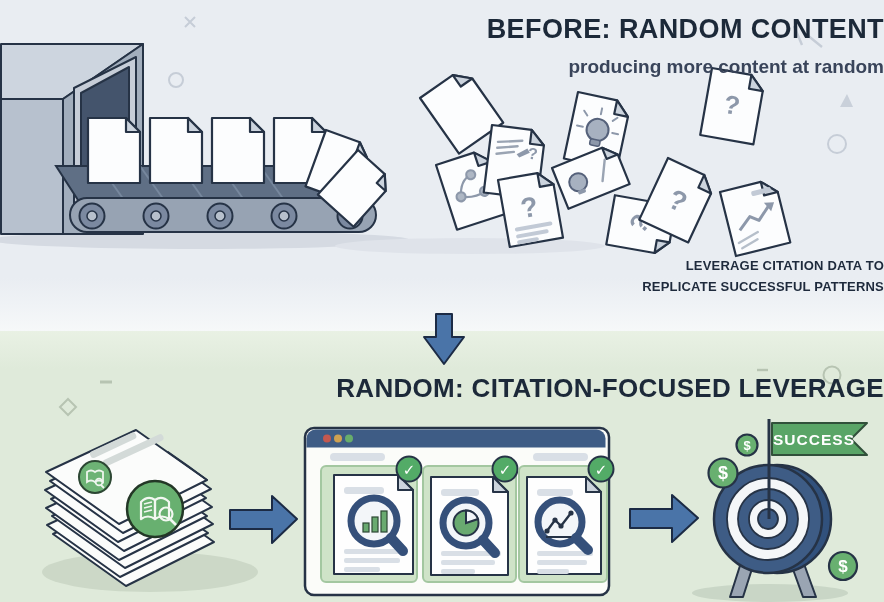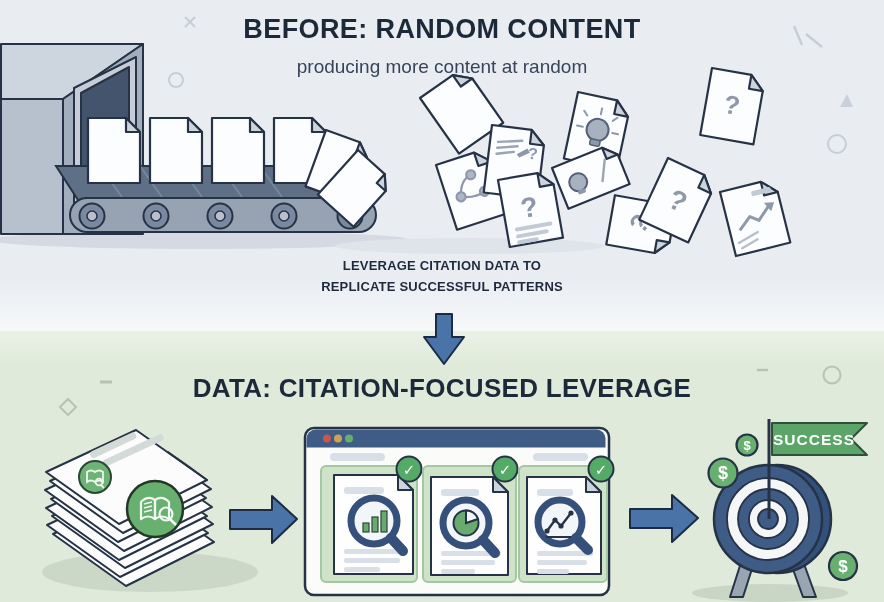--- a/index.html
+++ b/index.html
@@ -5,24 +5,24 @@
   html,body{margin:0;padding:0;background:#ffffff;}
   #canvas{
     position:relative;width:884px;height:602px;overflow:hidden;
     font-family:"Liberation Sans","DejaVu Sans",sans-serif;
   }
   .bg-top{position:absolute;left:0;top:0;width:884px;height:331px;
     background:linear-gradient(180deg,#e9edf2 0%,#e9edf2 84%,#f6f8f9 100%);}
   .bg-bottom{position:absolute;left:0;top:331px;width:884px;height:271px;
     background:linear-gradient(180deg,#e9f1e4 0%,#dfeada 14%,#dfeada 100%);}
   #art{position:absolute;left:0;top:0;}
-  .txt{position:absolute;left:0;width:884px;text-align:center;color:#1c2939;}
+  .txt{position:absolute;left:0;width:884px;text-align:right;color:#1c2939;}
   .title-before{top:14px;font-size:27px;font-weight:bold;letter-spacing:.4px;}
   .title-before .rest{font-weight:bold;}
-  .subtitle{top:56px;font-size:19px;font-weight:normal;color:#39445a;}
+  .subtitle{top:56px;font-size:19px;font-weight:bold;color:#39445a;}
   .lead{top:255px;font-size:13px;font-weight:bold;line-height:21px;color:#1e2a3c;letter-spacing:.2px;}
   .title-after{top:373px;font-size:26px;font-weight:bold;letter-spacing:.3px;}
   svg text{font-family:"Liberation Sans","DejaVu Sans",sans-serif;}
 </style>
 </head>
 <body>
 
 <div id="canvas">
   <div class="bg-top"></div>
   <div class="bg-bottom"></div>
@@ -385,16 +385,16 @@
     <span class="rest">RANDOM CONTENT</span>
   </div>
   <div class="txt subtitle">producing more content at random</div>
 
   <div class="txt lead">
     <div>LEVERAGE CITATION DATA TO</div>
     <div>REPLICATE SUCCESSFUL PATTERNS</div>
   </div>
 
   <div class="txt title-after">
-    <span>DATA:</span>
+    <span>RANDOM:</span>
     <span class="rest">CITATION-FOCUSED LEVERAGE</span>
   </div>
 </div>
 
 </body></html>

